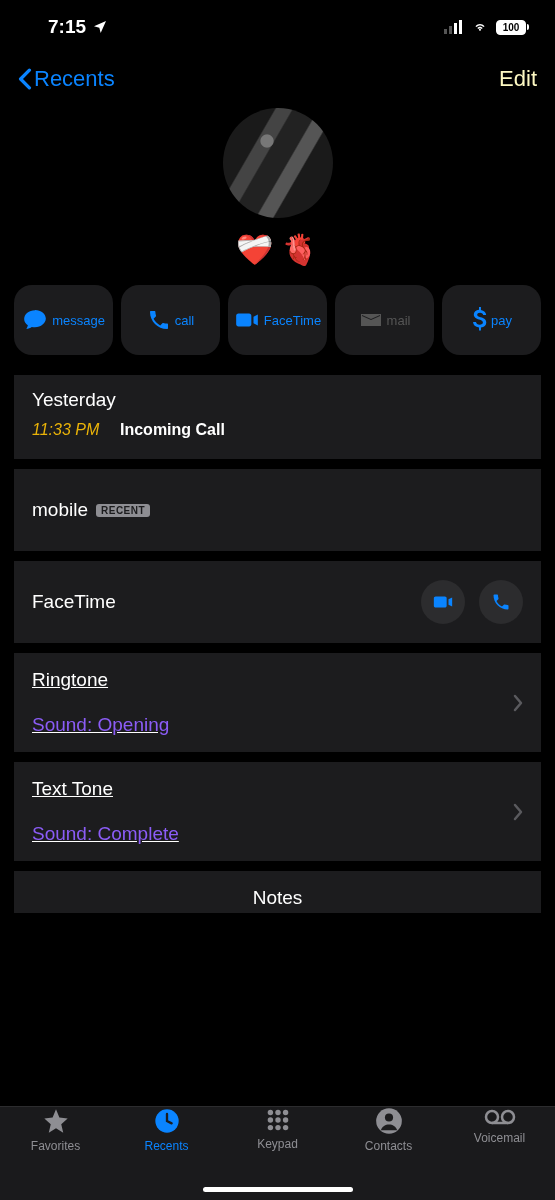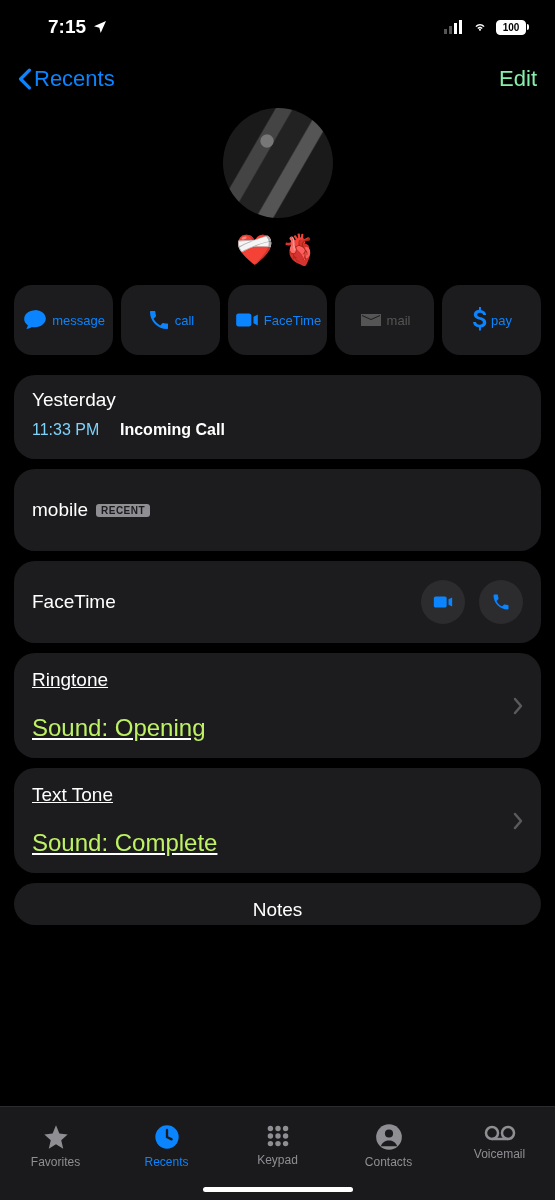--- a/index.html
+++ b/index.html
@@ -2,51 +2,51 @@
 <html><head>
 <meta charset="utf-8">
 <style>
   * { box-sizing: border-box; margin: 0; padding: 0; }
   html, body { width: 555px; height: 1200px; background: #000; font-family: -apple-system, "SF Pro Text", "Helvetica Neue", Arial, sans-serif; color: #fff; overflow: hidden; }
   .status-bar { display: flex; justify-content: space-between; align-items: center; height: 54px; padding: 0 26px 0 48px; font-size: 19px; font-weight: 600; }
   .status-left { display: flex; align-items: center; gap: 6px; }
   .status-right { display: flex; align-items: center; gap: 6px; }
   .nav-bar { display: flex; justify-content: space-between; align-items: center; height: 50px; padding: 0 18px; }
   .nav-back { display: flex; align-items: center; color: #0a84ff; font-size: 22px; gap: 2px; }
-  .nav-edit { color: #86efac; font-size: 22px; }
+  .nav-edit { color: #fef9c3; font-size: 22px; }
   .contact-header { display: flex; flex-direction: column; align-items: center; margin-top: 4px; }
   .avatar { width: 110px; height: 110px; border-radius: 50%; background: radial-gradient(circle at 40% 30%, #777 0 6%, transparent 7%), linear-gradient(120deg,#1a1a1a 0 30%, #444 31% 40%, #222 41% 55%, #555 56% 65%, #1a1a1a 66% 100%); overflow: hidden; }
   .contact-name { margin-top: 14px; font-size: 32px; font-weight: 400; display: flex; gap: 8px; }
   .emoji-heart { font-size: 30px; }
   .action-row { display: flex; gap: 8px; padding: 18px 14px 10px; }
   .action-btn { flex: 1; background: #1c1c1e; border-radius: 18px; height: 70px; display: flex; flex-direction: row; align-items: center; justify-content: center; gap: 4px; }
   .action-btn .lbl { font-size: 13px; color: #0a84ff; }
   .action-btn.disabled .lbl { color: #555; }
   .action-btn .ic { color: #0a84ff; }
   .action-btn.disabled .ic { color: #555; }
-  .card { background: #1c1c1e; border-radius: 21px; margin: 10px 14px; padding: 16px 18px; }
+  .card { background: #1c1c1e; border-radius: 0; margin: 10px 14px; padding: 16px 18px; }
   .card-tight { padding: 14px 18px 20px; }
   .call-day { font-size: 19px; margin-bottom: 10px; }
   .call-row { display: flex; gap: 12px; font-size: 16px; align-items: baseline; }
-  .call-time { color: #7dd3fc; width: 76px; }
+  .call-time { color: #eab308; width: 76px; font-style: italic; }
   .call-type { font-weight: 600; }
   .call-dur { color: #8e8e93; margin-left: 88px; margin-top: 4px; font-size: 16px; }
   .mobile-row { display: flex; align-items: center; gap: 8px; height: 50px; }
   .mobile-label { font-size: 19px; }
   .recent-badge { background: #8e8e93; color: #1c1c1e; font-size: 10px; font-weight: 700; padding: 1px 5px; border-radius: 3px; letter-spacing: 0.5px; }
   .ft-row { display: flex; align-items: center; justify-content: space-between; height: 50px; }
   .ft-label { font-size: 19px; }
   .ft-icons { display: flex; gap: 14px; }
   .circ { width: 44px; height: 44px; border-radius: 22px; background: #2c2c2e; display: flex; align-items: center; justify-content: center; color: #0a84ff; }
   .setting-row { display: flex; align-items: center; justify-content: space-between; text-decoration: underline; }
   .setting-text .title { font-size: 19px; margin-bottom: 4px; }
-  .setting-text .value { font-size: 24px; color: #bef264; margin-top: 23px; }
+  .setting-text .value { font-size: 19px; color: #8b5cf6; margin-top: 23px; }
   .chevron { color: #5a5a5e; }
   .notes-card { padding-bottom: 0; height: 42px; overflow: hidden; }
-  .tab-bar { position: absolute; bottom: 0; left: 0; right: 0; height: 94px; background: rgba(28,28,30,0.92); backdrop-filter: blur(10px); display: flex; justify-content: space-around; align-items: flex-start; padding-top: 16px; border-top: 0.5px solid #2c2c2e; }
+  .tab-bar { position: absolute; bottom: 0; left: 0; right: 0; height: 94px; background: rgba(28,28,30,0.92); backdrop-filter: blur(10px); display: flex; justify-content: space-around; align-items: flex-start; padding-top: 0; border-top: 0.5px solid #2c2c2e; }
   .tab { flex:1; display: flex; flex-direction: column; align-items: center; gap: 4px; color: #8e8e93; font-size: 12px; }
   .tab.active { color: #0a84ff; }
   .home-ind { position: absolute; bottom: 8px; left: 50%; transform: translateX(-50%); width: 150px; height: 5px; background: #fff; border-radius: 3px; }
   .battery { display: inline-flex; align-items: center; }
   .battery-body { width: 30px; height: 15px; border: 1.5px solid #fff; border-radius: 4px; display: flex; align-items: center; justify-content: center; font-size: 10px; font-weight: 700; background:#fff; color:#000; }
   .battery-tip { width: 2px; height: 6px; background: #fff; border-radius: 0 2px 2px 0; margin-left: 1px; }
   svg { display: block; }
 </style>
 </head>
 <body>

